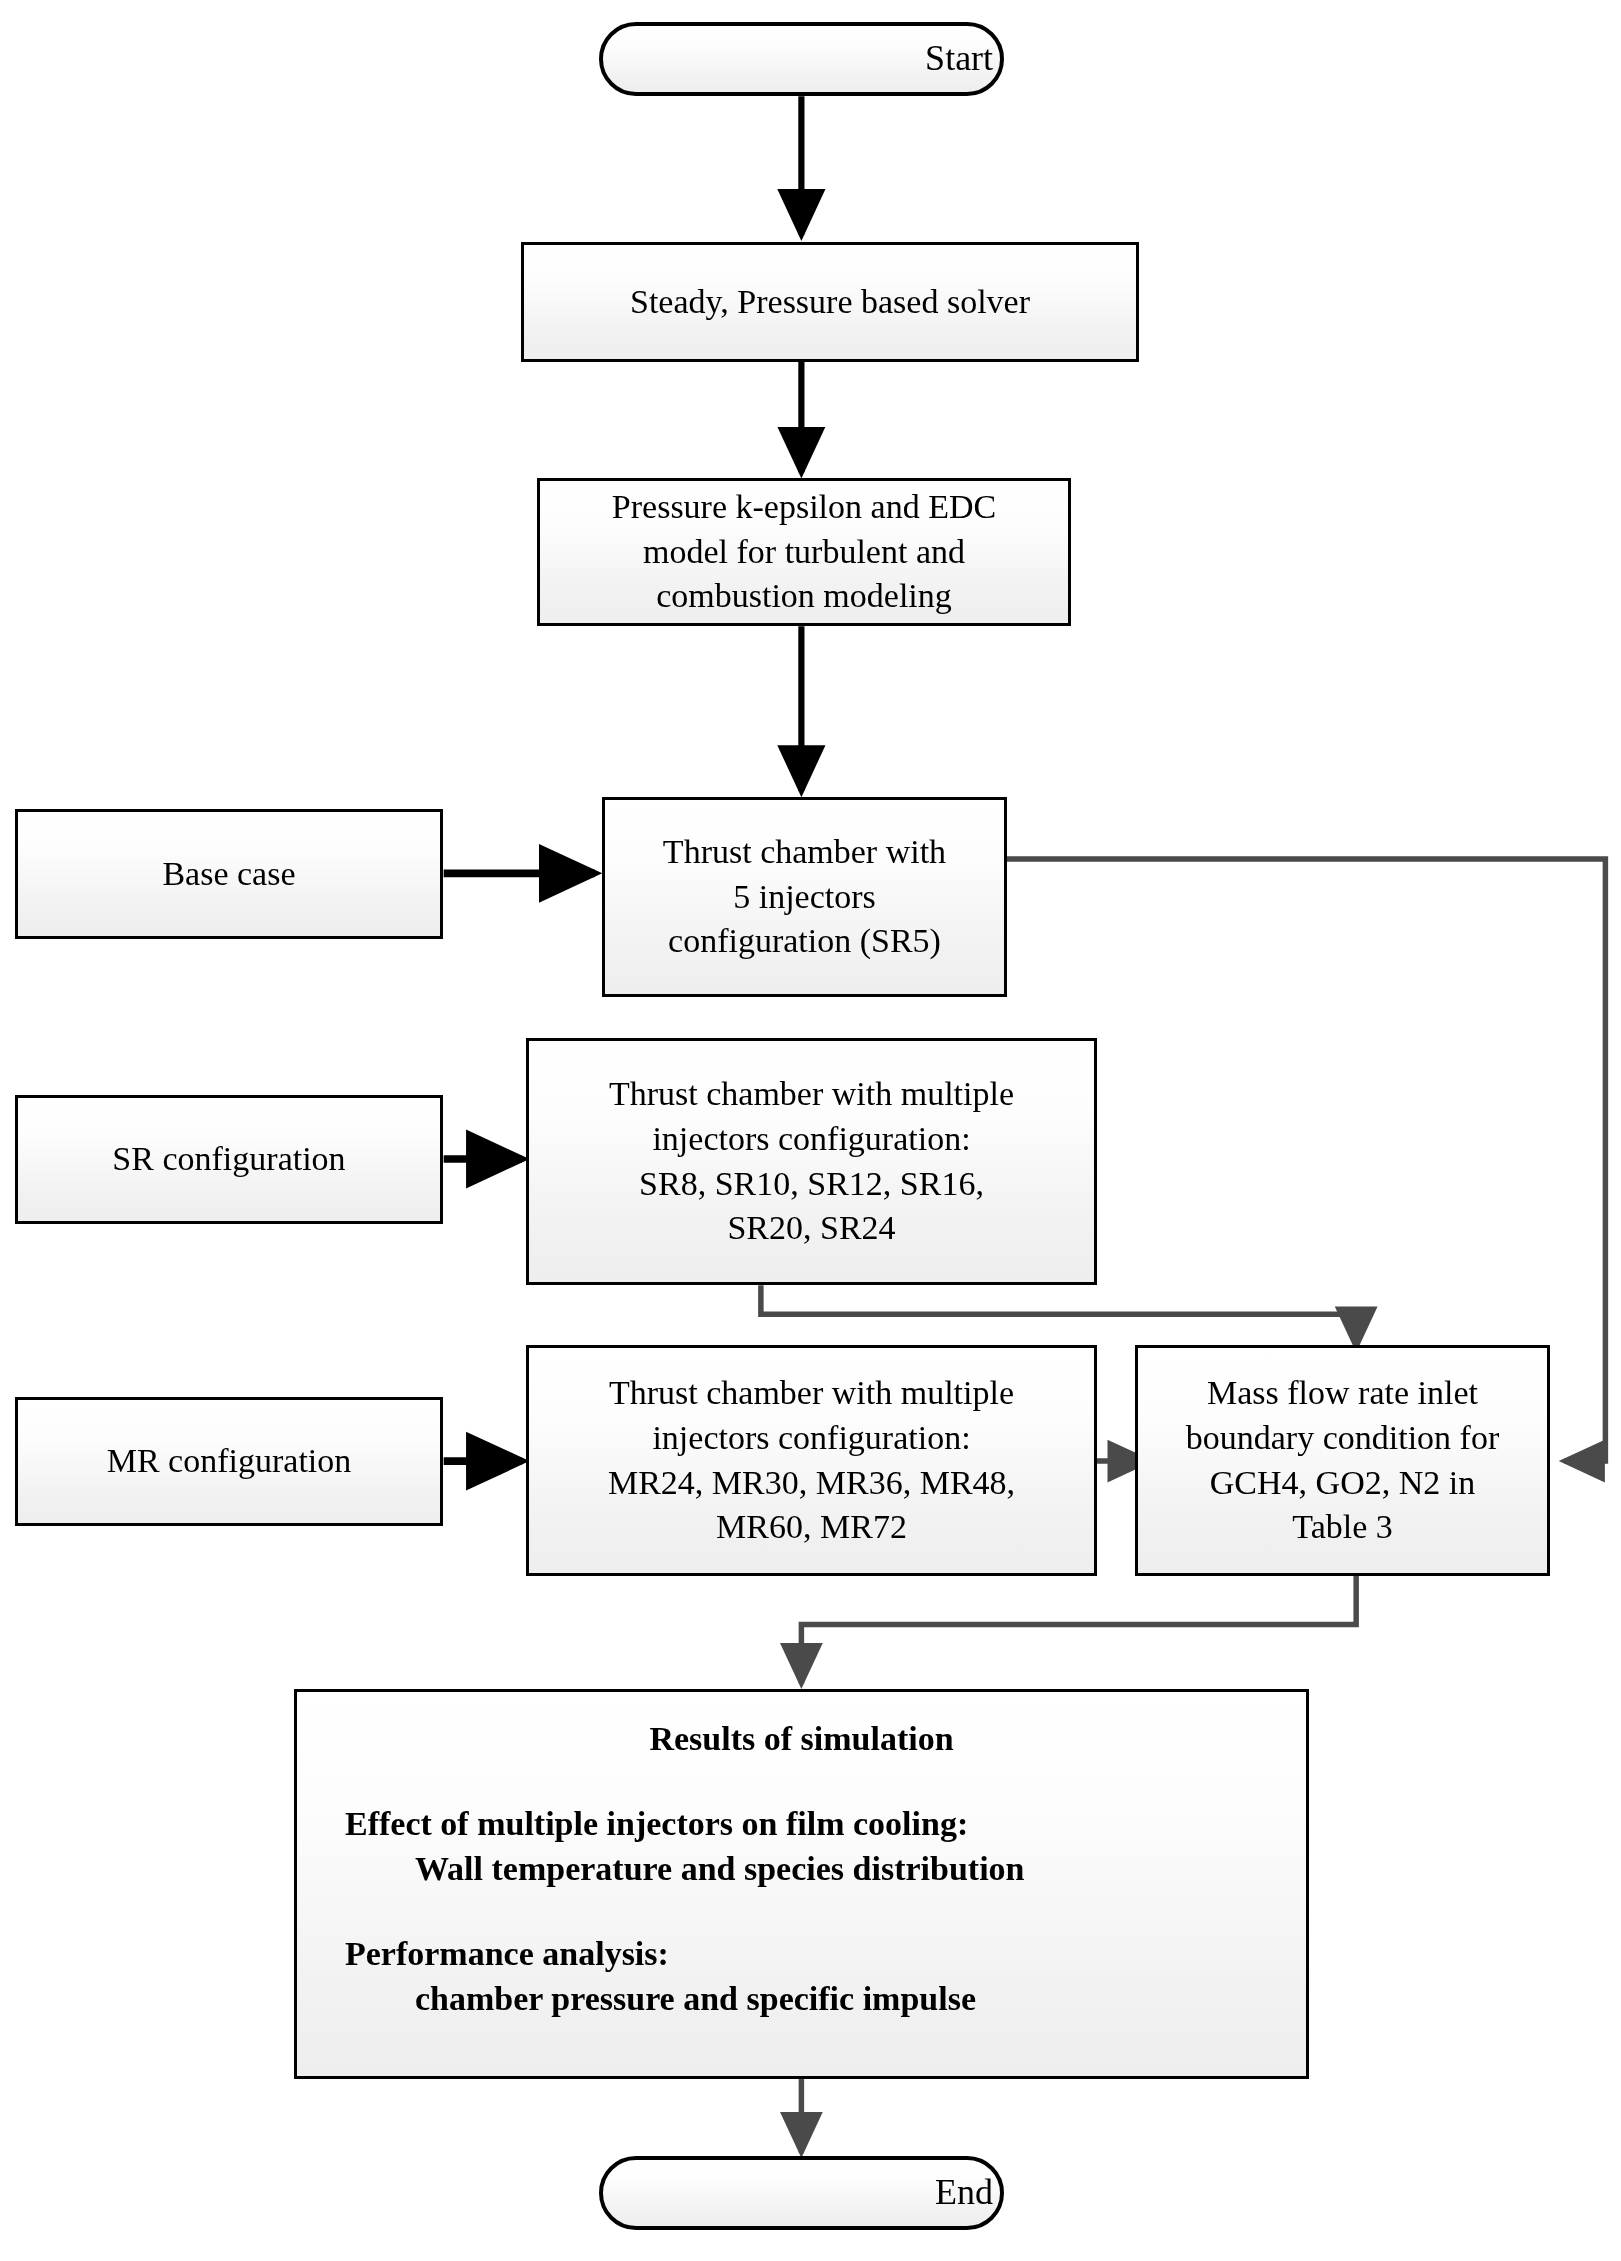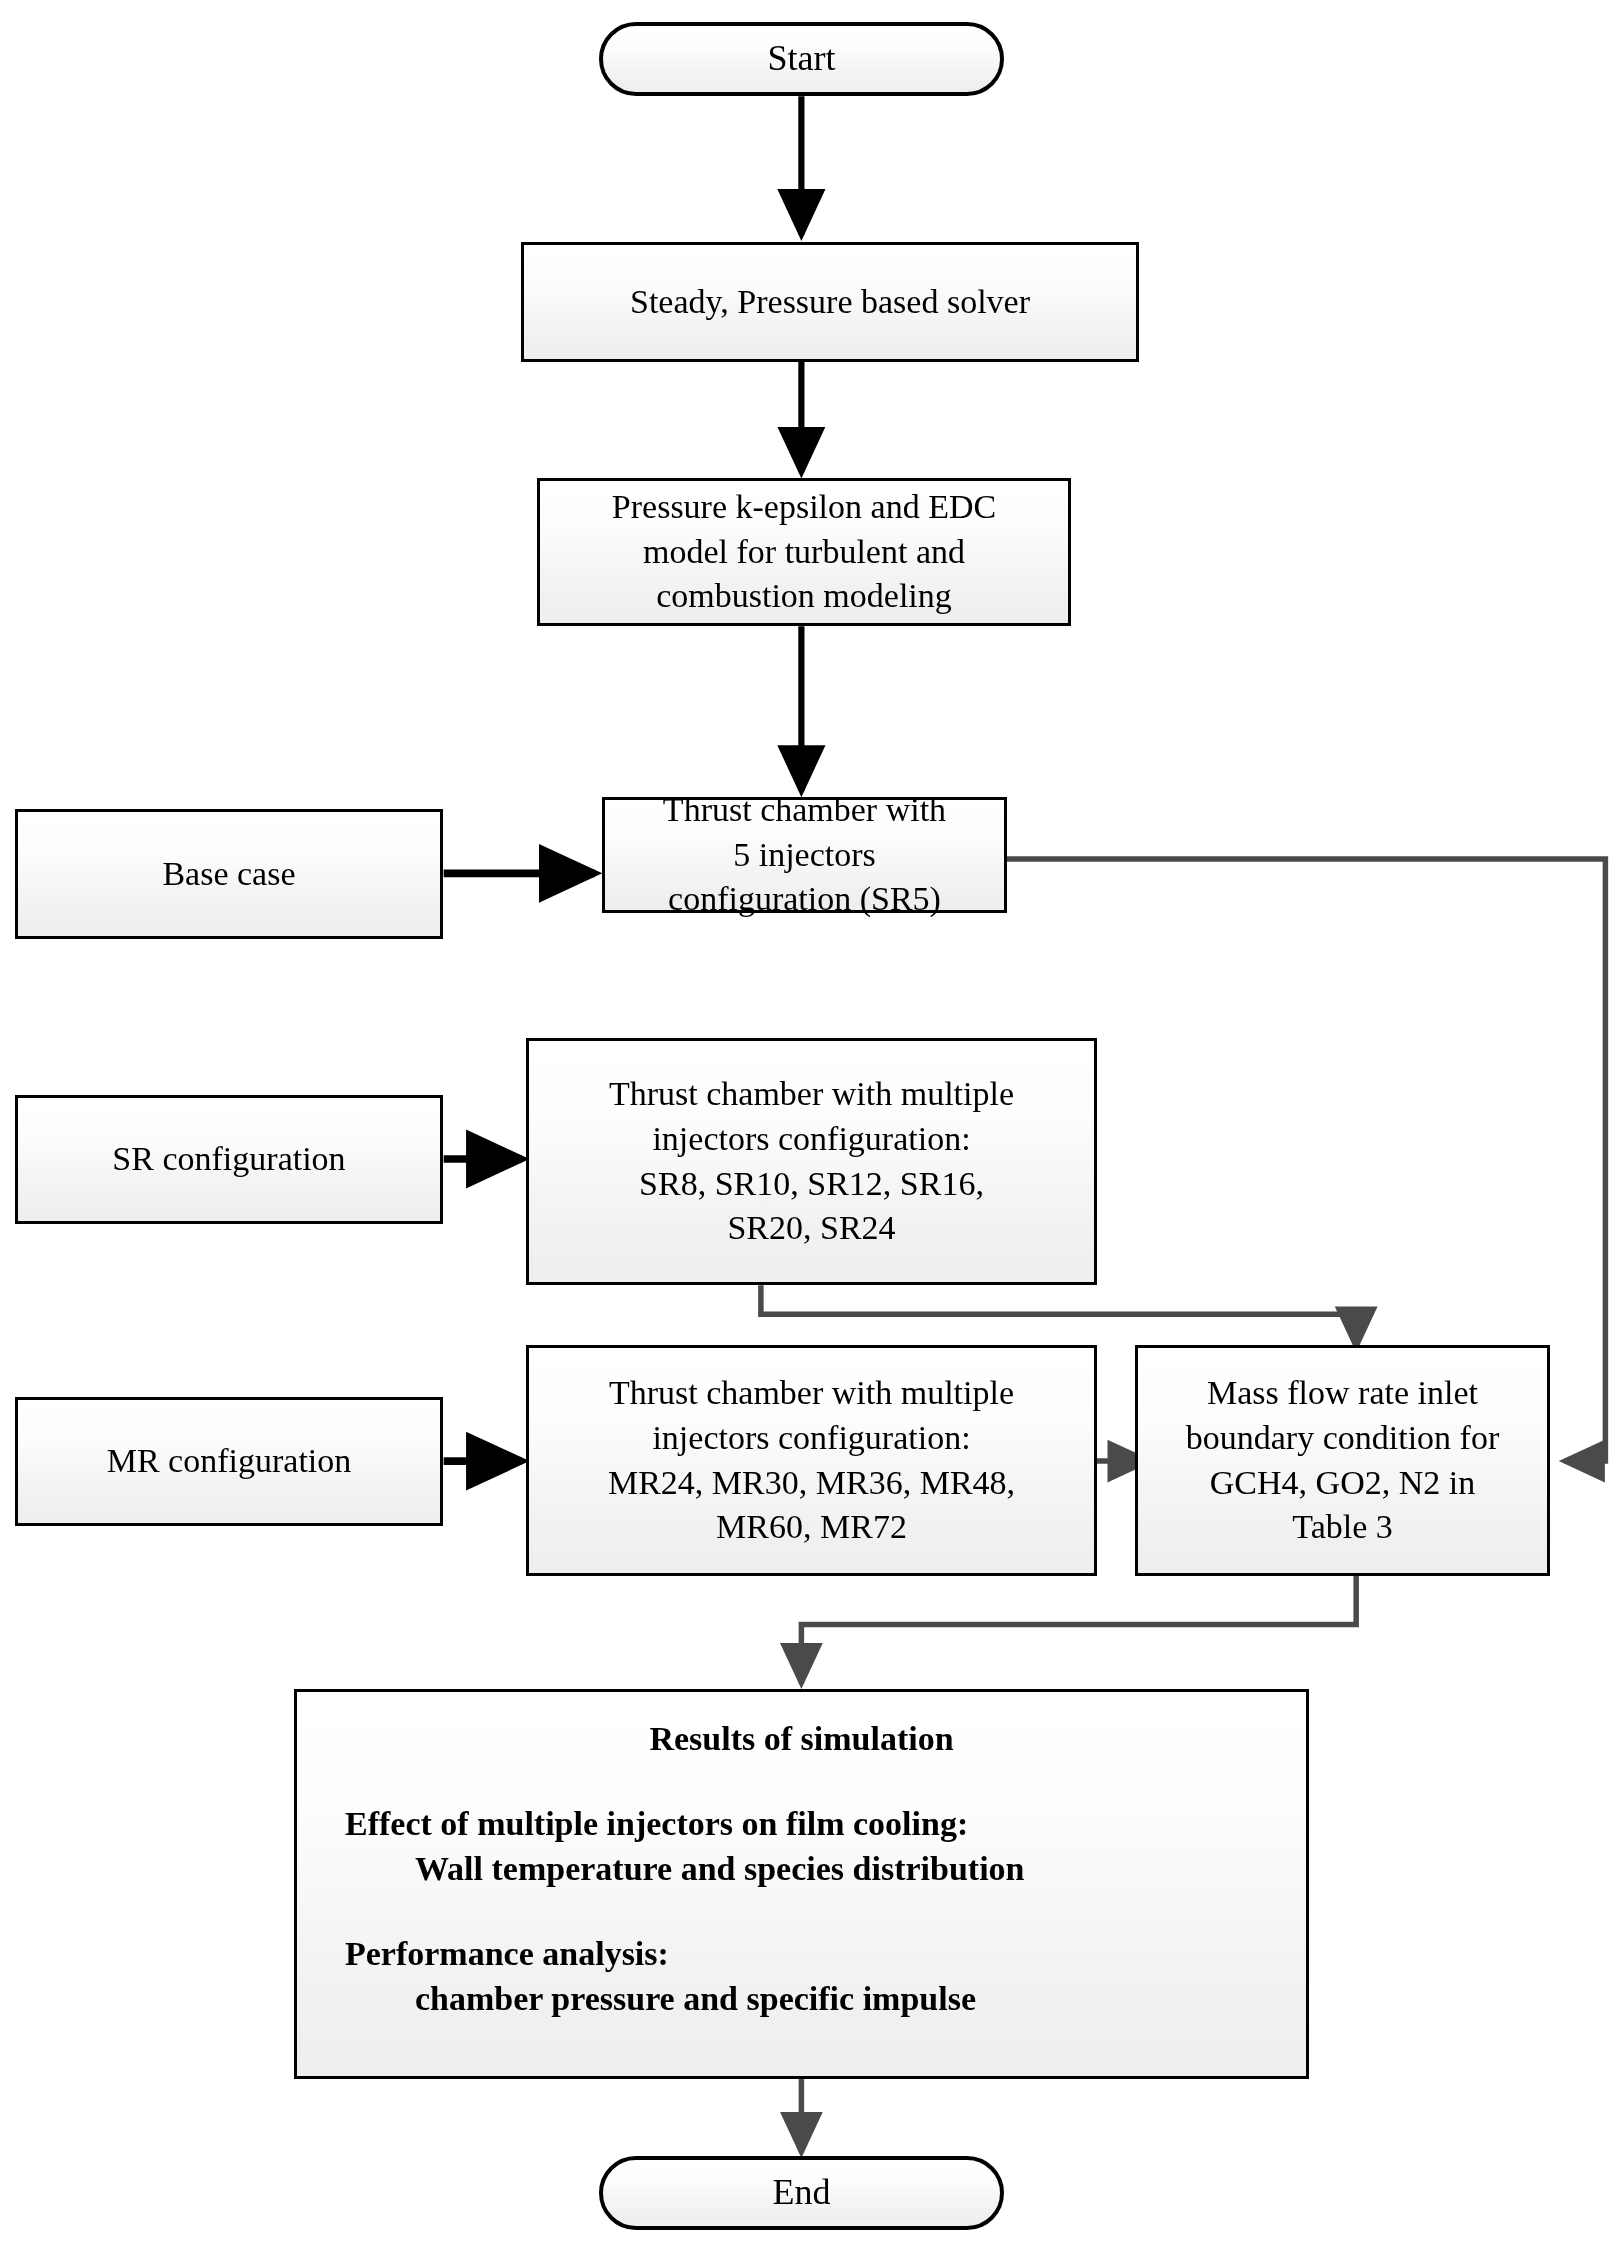--- a/index.html
+++ b/index.html
@@ -7,21 +7,21 @@
        font-family:"Liberation Serif","DejaVu Serif",serif;color:#000;}
   #canvas{position:absolute;inset:0;width:1622px;height:2261px;}
   svg.edges{position:absolute;left:0;top:0;width:1622px;height:2261px;pointer-events:none;}
   .node{position:absolute;box-sizing:border-box;
         background:linear-gradient(to bottom,#ffffff 0%,#fdfdfd 30%,#f2f2f2 75%,#eeeeee 100%);
         border:3.4px solid #000000;
         display:flex;align-items:center;justify-content:center;
         text-align:center;line-height:1.32;}
   .terminal{border-radius:55px;border-width:4.1px;}
   .node .txt{display:block;width:100%;padding:0 6.9px;}
-  .fs-start{font-size:36px;}
+  .fs-start{font-size:36px;text-align:right;}
   .fs-box{font-size:34px;}
   .fs-res{font-size:34px;}
   .results{align-items:flex-start;justify-content:flex-start;text-align:left;}
   .results .txt{padding:0;font-weight:bold;}
   .res-title{display:block;text-align:center;font-size:34px;}
   .res-gap{display:block;height:40px;}
   .res-line{display:block;text-align:left;font-size:34px;margin-left:11px;}
   .res-sub{display:block;text-align:left;font-size:34px;padding-left:81px;}
 </style>
 </head>
@@ -75,21 +75,21 @@
       <span>Pressure k-epsilon and EDC</span><br>
       <span>model for turbulent and</span><br>
       <span>combustion modeling</span>
     </span>
   </div>
 
   <div class="node fs-box" style="left:15px;top:809px;width:428px;height:130px;">
     <span class="txt">Base case</span>
   </div>
 
-  <div class="node fs-box" style="left:602px;top:797px;width:405px;height:116px;">
+  <div class="node fs-box" style="left:602px;top:797px;width:405px;height:200px;">
     <span class="txt">
       <span>Thrust chamber with</span><br>
       <span>5 injectors</span><br>
       <span>configuration (SR5)</span>
     </span>
   </div>
 
   <div class="node fs-box" style="left:15px;top:1095px;width:428px;height:129px;">
     <span class="txt">SR configuration</span>
   </div>

